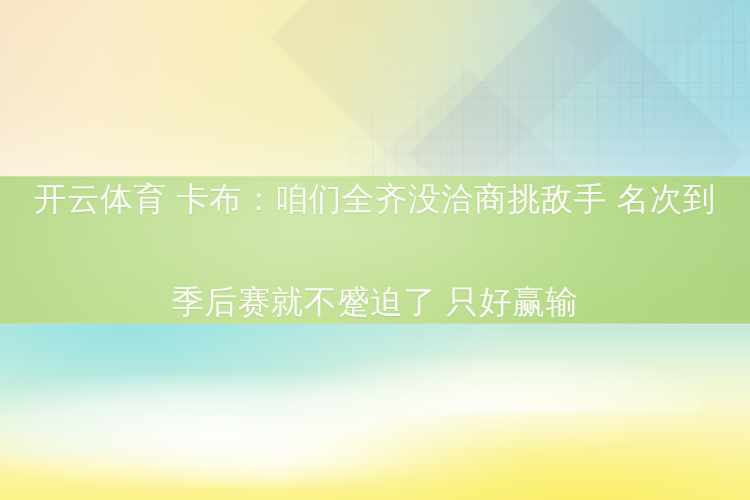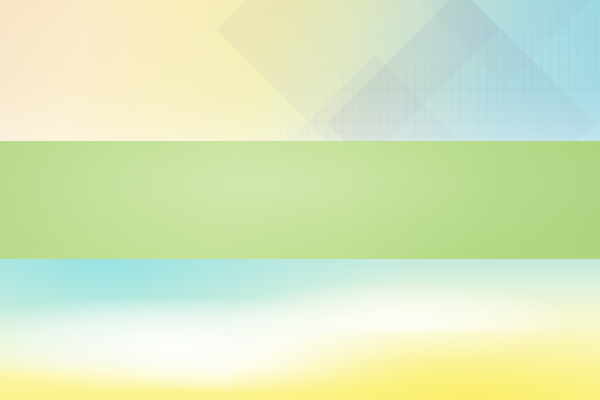--- a/index.html
+++ b/index.html
@@ -257,16 +257,18 @@
   <div class="bg-sky-bottom" style="clip-path: inset(259px 0 0 0);"></div>
   <div class="bg-teal-left" style="clip-path: inset(9px 0 0 0);"></div>
   <div class="bg-cloud-a"></div>
   <div class="bg-cloud-b"></div>
   <div class="bg-cloud-c"></div>
   <div class="bg-bottom-glow"></div>
 
   <div class="caption-band">
     <div class="sheen"></div>
     <div class="caption-text">
+      <span class="caption-line">开云体育 卡布：咱们全齐没洽商挑敌手 名次到</span>
+      <span class="caption-line">季后赛就不蹙迫了 只好赢输</span>
     </div>
   </div>
 
 </div>
 
 </body></html>

